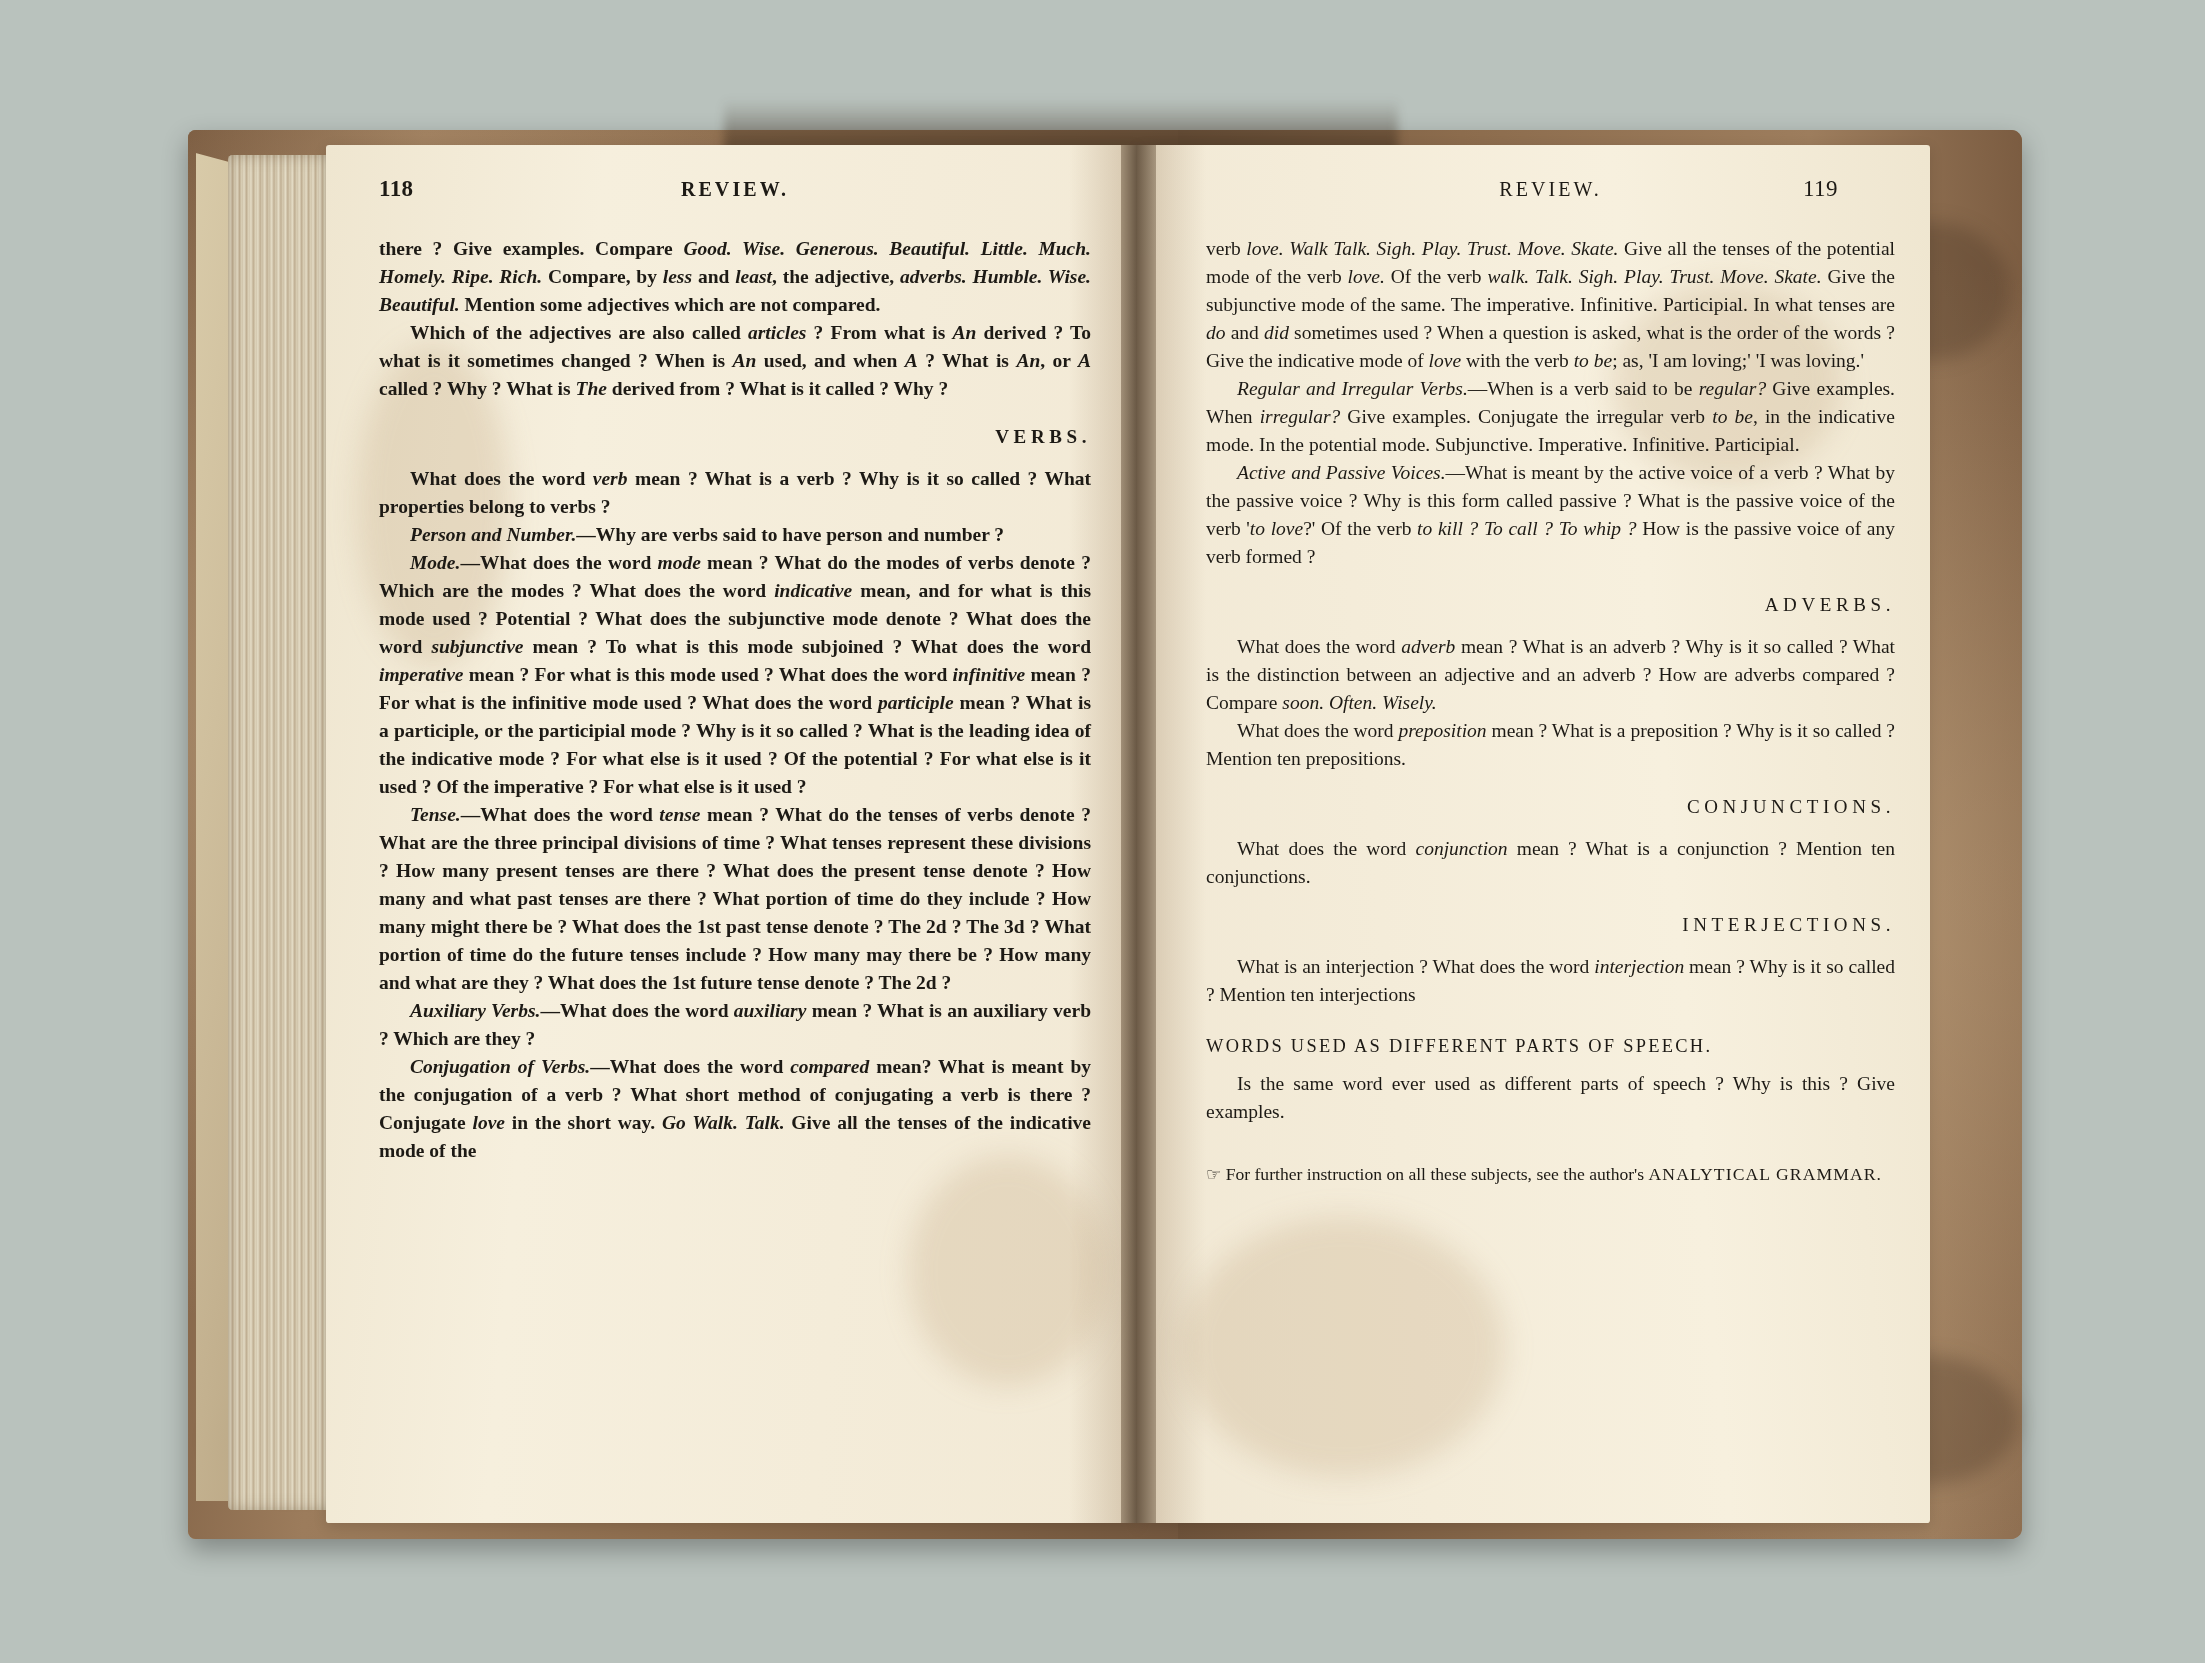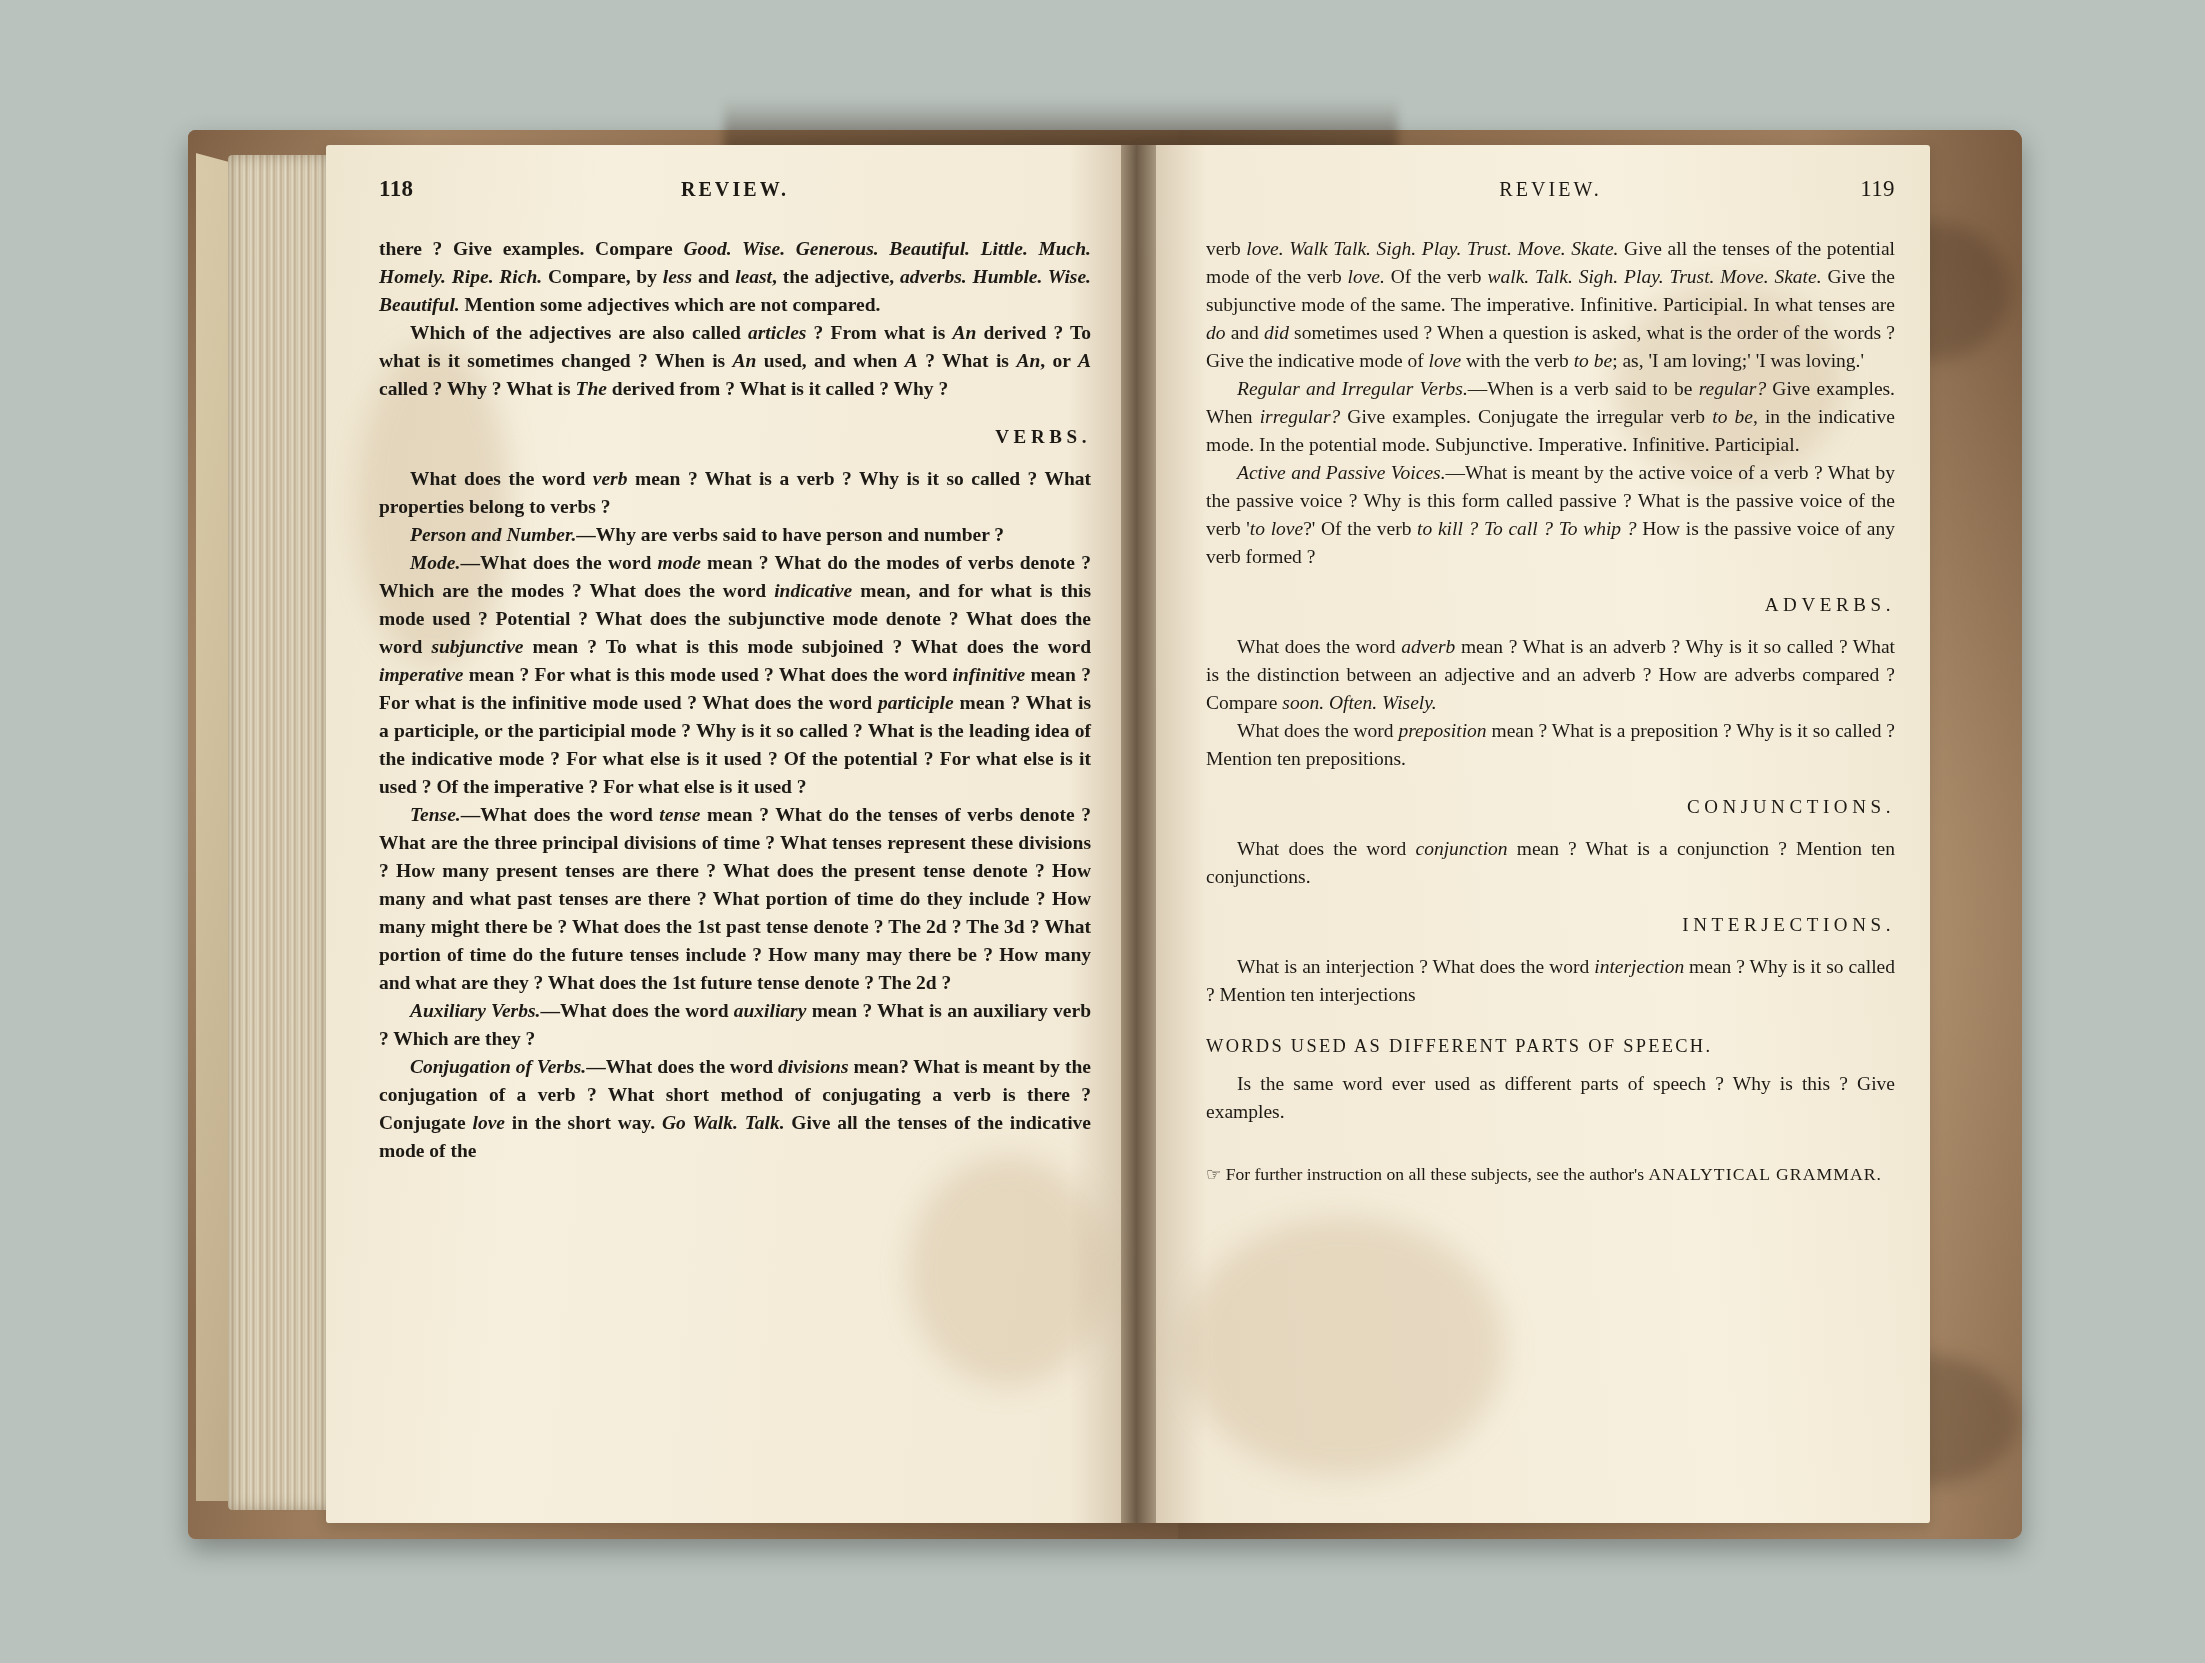--- a/index.html
+++ b/index.html
@@ -133,21 +133,21 @@
   .page-text.right { left: 1018px; width: 689px; }
 
   .pagehead {
     display: flex;
     align-items: baseline;
     height: 38px;
     font-size: 20.7px;
     letter-spacing: 0.4px;
   }
   .folio { width: 92px; font-size: 23px; }
-  .folio.r { text-align: right; order: 3; }
+  .folio.r { text-align: left; order: 3; }
   .runhead {
     flex: 1;
     text-align: center;
     letter-spacing: 3.1px;
     font-size: 20px;
     font-variant: small-caps;
   }
   .runhead-spacer { width: 92px; }
 
   .body {
@@ -228,21 +228,21 @@
       <p>there ? Give examples. Compare <i>Good. Wise. Generous. Beautiful. Little. Much. Homely. Ripe. Rich.</i> Compare, by <i>less</i> and <i>least</i>, the adjective, <i>adverbs. Humble. Wise. Beautiful.</i> Mention some adjectives which are not compared.</p>
       <p class="ind">Which of the adjectives are also called <i>articles</i> ?  From what is <i>An</i> derived ?  To what is it sometimes changed ?  When is <i>An</i> used, and when <i>A</i> ?  What is <i>An</i>, or <i>A</i> called ?  Why ?  What is <i>The</i> derived from ?  What is it called ?  Why ?</p>
 
       <div class="sec">VERBS.</div>
 
       <p class="ind">What does the word <i>verb</i> mean ?  What is a verb ?  Why is it so called ?  What properties belong to verbs ?</p>
       <p class="ind"><i>Person and Number.</i>—Why are verbs said to have person and number ?</p>
       <p class="ind"><i>Mode.</i>—What does the word <i>mode</i> mean ?  What do the modes of verbs denote ?  Which are the modes ?  What does the word <i>indicative</i> mean, and for what is this mode used ?  Potential ?  What does the subjunctive mode denote ?  What does the word <i>subjunctive</i> mean ?  To what is this mode subjoined ?  What does the word <i>imperative</i> mean ?  For what is this mode used ?  What does the word <i>infinitive</i> mean ?  For what is the infinitive mode used ?  What does the word <i>participle</i> mean ?  What is a participle, or the participial mode ?  Why is it so called ?  What is the leading idea of the indicative mode ?  For what else is it used ?  Of the potential ?  For what else is it used ?  Of the imperative ?  For what else is it used ?</p>
       <p class="ind"><i>Tense.</i>—What does the word <i>tense</i> mean ?  What do the tenses of verbs denote ?  What are the three principal divisions of time ?  What tenses represent these divisions ?  How many present tenses are there ?  What does the present tense denote ?  How many and what past tenses are there ?  What portion of time do they include ?  How many might there be ?  What does the 1st past tense denote ?  The 2d ?  The 3d ?  What portion of time do the future tenses include ?  How many may there be ?  How many and what are they ?  What does the 1st future tense denote ?  The 2d ?</p>
       <p class="ind"><i>Auxiliary Verbs.</i>—What does the word <i>auxiliary</i> mean ?  What is an auxiliary verb ?  Which are they ?</p>
-      <p class="ind"><i>Conjugation of Verbs.</i>—What does the word <i>divisions</i> mean?  What is meant by the conjugation of a verb ?  What short method of conjugating a verb is there ?  Conjugate <i>love</i> in the short way.  <i>Go Walk.  Talk.</i>  Give all the tenses of the indicative mode of the</p>
+      <p class="ind"><i>Conjugation of Verbs.</i>—What does the word <i>compared</i> mean?  What is meant by the conjugation of a verb ?  What short method of conjugating a verb is there ?  Conjugate <i>love</i> in the short way.  <i>Go Walk.  Talk.</i>  Give all the tenses of the indicative mode of the</p>
     </div>
   </div>
 
   <div class="page-text right">
     <div class="pagehead">
       <div class="runhead-spacer"></div>
       <div class="runhead">REVIEW.</div>
       <div class="folio r">119</div>
     </div>
 

